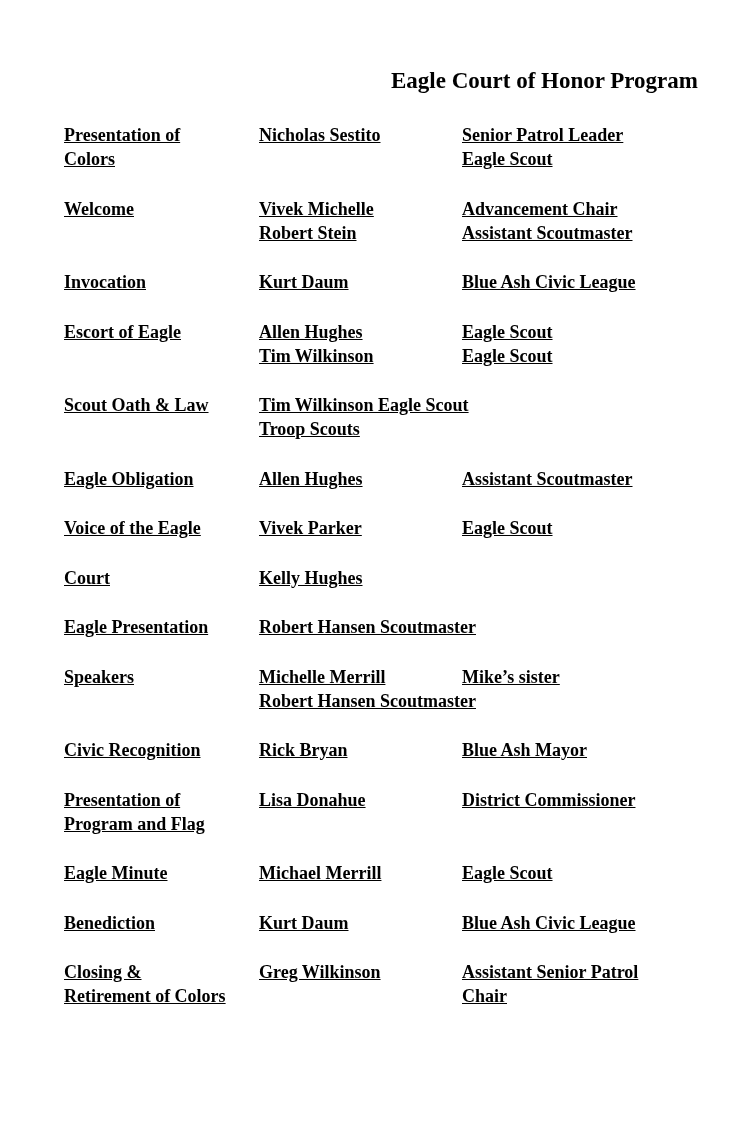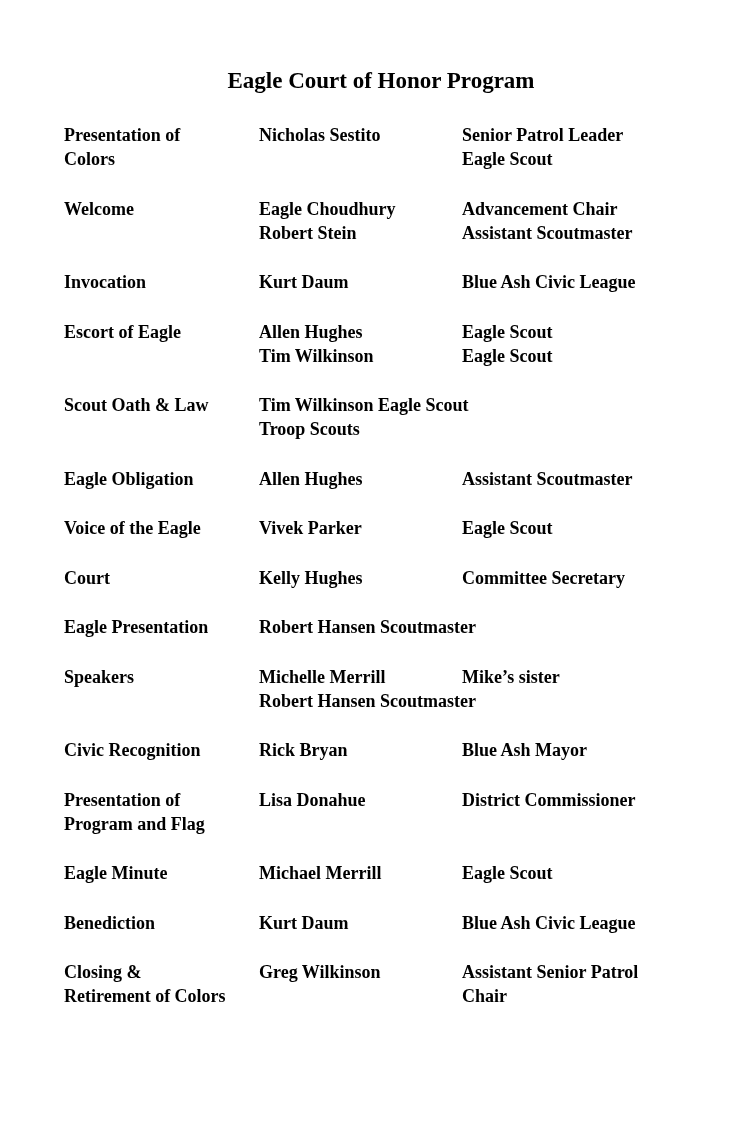--- a/index.html
+++ b/index.html
@@ -17,37 +17,38 @@
     font-weight: bold;
     overflow: hidden;
     box-sizing: border-box;
     padding: 66px 38px 0 64px;
   }
   .doc-title {
     margin: 0 0 27px 0;
     font-size: 23px;
     line-height: 30px;
     font-weight: bold;
-    text-align: center;
+    text-align: right;
     white-space: nowrap;
   }
   .program-table {
     font-size: 18px;
     line-height: 24px;
   }
   .row {
     display: grid;
     grid-template-columns: 195px 203px auto;
     margin-bottom: 25.5px;
   }
   .cell {
     overflow: visible;
   }
   .line {
     white-space: nowrap;
+    text-decoration: underline;
   }
 </style>
 </head>
 <body>
 
 <div class="page">
   <h1 class="doc-title">Eagle Court of Honor Program</h1>
 
   <div class="program-table" id="program-table">
       <div class="row">
@@ -61,21 +62,21 @@
         <div class="cell">
           <div class="line">Senior Patrol Leader</div>
           <div class="line">Eagle Scout</div>
         </div>
       </div>
       <div class="row">
         <div class="cell">
           <div class="line">Welcome</div>
         </div>
         <div class="cell">
-          <div class="line">Eagle Choudhury</div>
+          <div class="line">Vivek Michelle</div>
           <div class="line">Robert Stein</div>
         </div>
         <div class="cell">
           <div class="line">Advancement Chair</div>
           <div class="line">Assistant Scoutmaster</div>
         </div>
       </div>
       <div class="row">
         <div class="cell">
           <div class="line">Invocation</div>
@@ -131,23 +132,20 @@
         <div class="cell">
           <div class="line">Eagle Scout</div>
         </div>
       </div>
       <div class="row">
         <div class="cell">
           <div class="line">Court</div>
         </div>
         <div class="cell">
           <div class="line">Kelly Hughes</div>
-        </div>
-        <div class="cell">
-          <div class="line">Committee Secretary</div>
         </div>
       </div>
       <div class="row">
         <div class="cell">
           <div class="line">Eagle Presentation</div>
         </div>
         <div class="cell">
           <div class="line">Robert Hansen Scoutmaster</div>
         </div>
         <div class="cell"></div>

